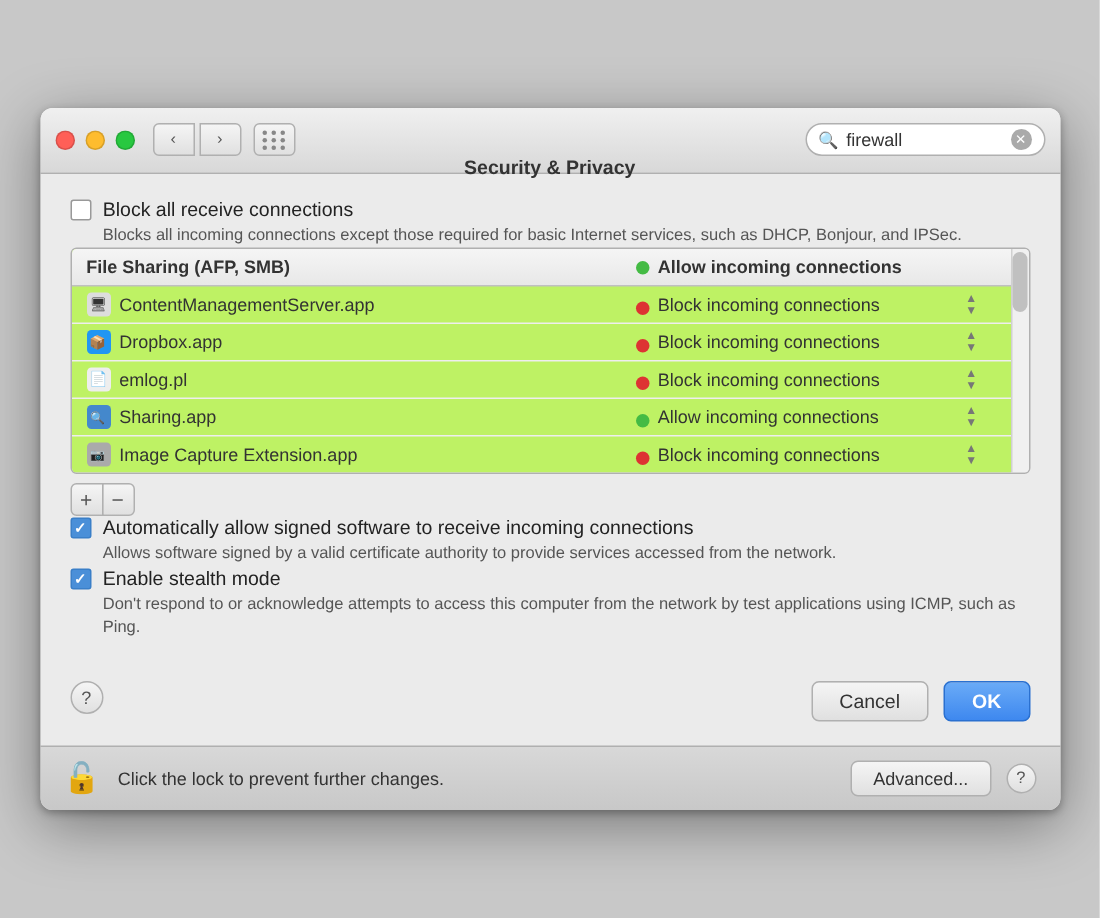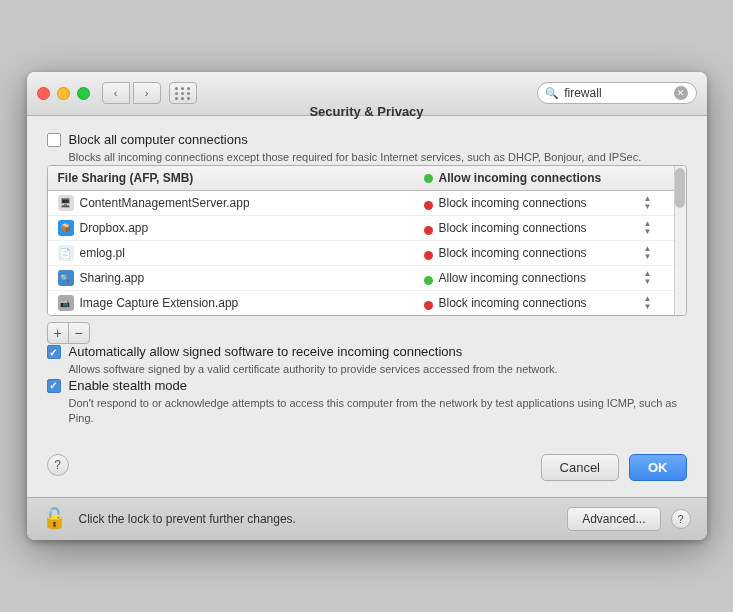--- a/index.html
+++ b/index.html
@@ -352,21 +352,21 @@
       background: #c0c0c0;
       border-radius: 5px;
       margin: 2px auto;
     }
     .table-wrapper {
       display: flex;
       border: 1px solid #b0b0b0;
       border-radius: 4px;
       overflow: hidden;
     }
-    .table-inner { flex: 1; background: #ffffff; }
+    .table-inner { flex: 1; background: #bef264; }
     .grid-dots {
       display: grid;
       grid-template-columns: repeat(3, 4px);
       gap: 2px;
     }
     .grid-dot {
       width: 3px;
       height: 3px;
       background: #888;
       border-radius: 50%;
@@ -406,21 +406,21 @@
       <input class="search-input" value="firewall" type="text" style="">
       <div class="search-clear">✕</div>
     </div>
   </div>
 
   <div class="content">
 
     <div class="block-all-row">
       <div class="checkbox"></div>
       <div>
-        <div class="block-all-text">Block all computer connections</div>
+        <div class="block-all-text">Block all receive connections</div>
         <div class="block-all-desc">Blocks all incoming connections except those required for basic Internet services,  such as DHCP, Bonjour, and IPSec.</div>
       </div>
     </div>
 
     <div class="table-wrapper">
       <div class="table-inner">
         <div class="table-header">
           <span>File Sharing (AFP, SMB)</span>
           <div class="header-status">
             <div class="dot dot-green"></div>

